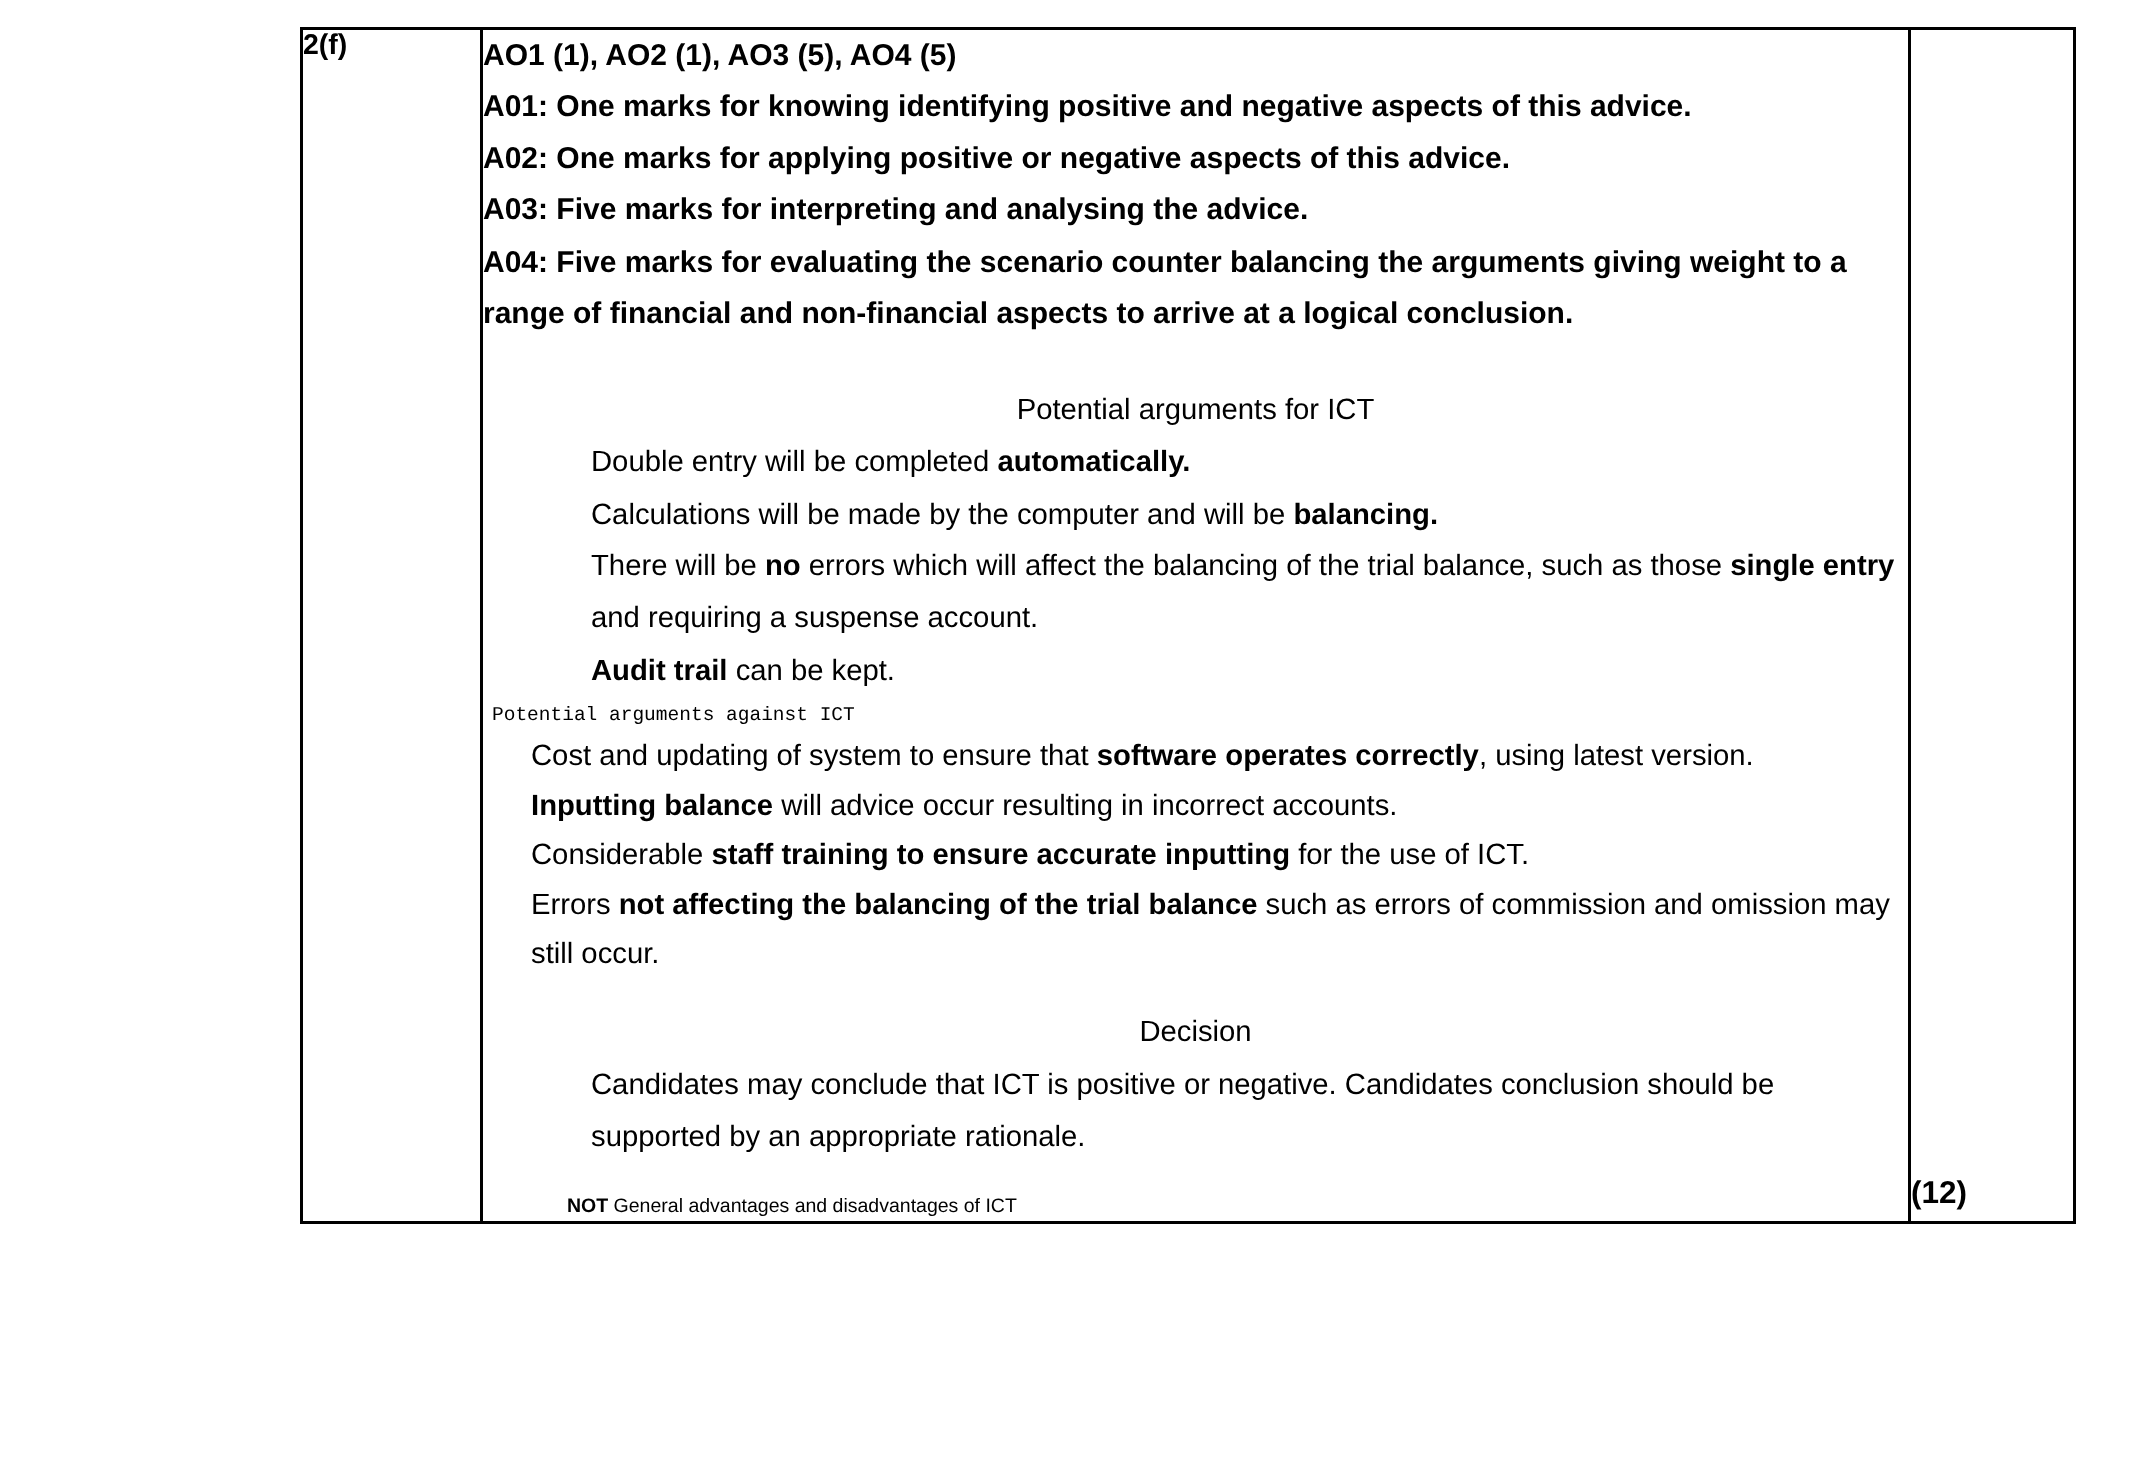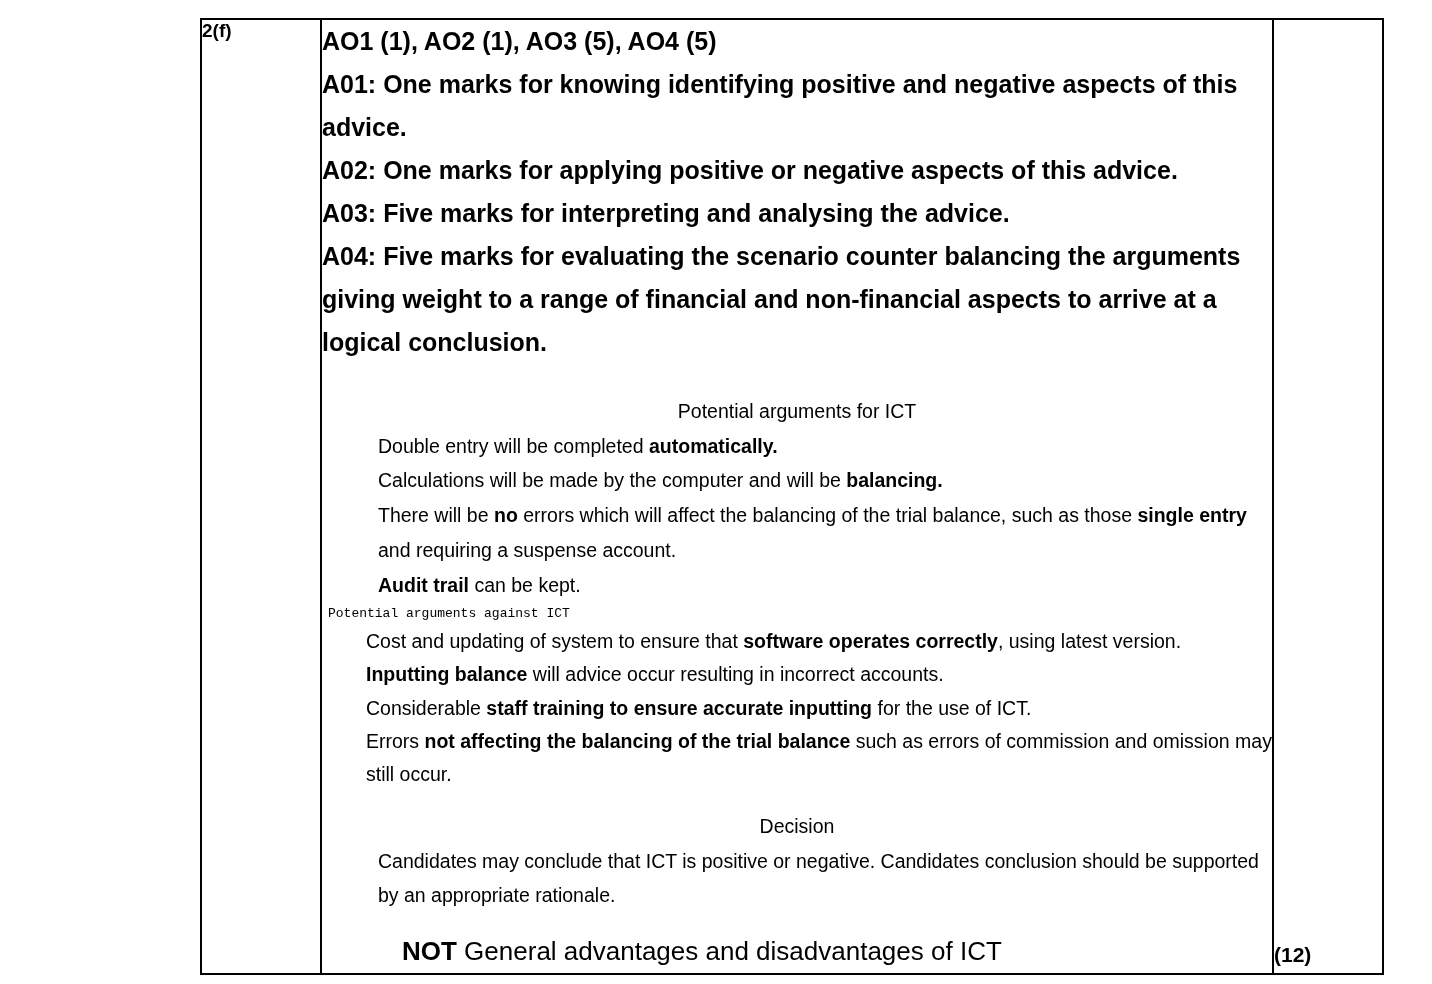--- a/index.html
+++ b/index.html
@@ -49,56 +49,55 @@
   .marks-value {
     position: absolute;
     bottom: 6px;
     left: 0;
     right: 0;
     font-weight: bold;
     font-size: 21px;
   }
   .ao-line {
     font-weight: bold;
-    font-size: 25px;
+    font-size: 20px;
     line-height: 1.72;
   }
   .spacer-lg {
     height: 30px;
   }
   .spacer-sm {
     height: 18px;
   }
   .heading-line {
     font-size: 19.5px;
     line-height: 1.78;
     text-align: center;
   }
   .indent-1 {
-    padding-left: 56px;
+    padding-left: 72px;
     font-size: 19.5px;
     line-height: 1.78;
   }
   .indent-2 {
-    padding-left: 44px;
     font-size: 19.5px;
     line-height: 1.70;
+    margin-left: 32px;
   }
   .indent-0b {
     padding-left: 6px;
     font-size: 13px;
     line-height: 1.78;
     font-family: Liberation Mono, monospace;
   }
   b { font-weight: bold; }
   .last-line {
-    font-size: 26px;
+    font-size: 13px;
     line-height: 1.6;
     padding-left: 56px;
-    margin-left: 24px;
   }
 </style>
 </head>
 <body>
 
 <div class="page">
   <table class="marks-table">
     <tbody>
         <tr>
       <td class="col-qnum">

